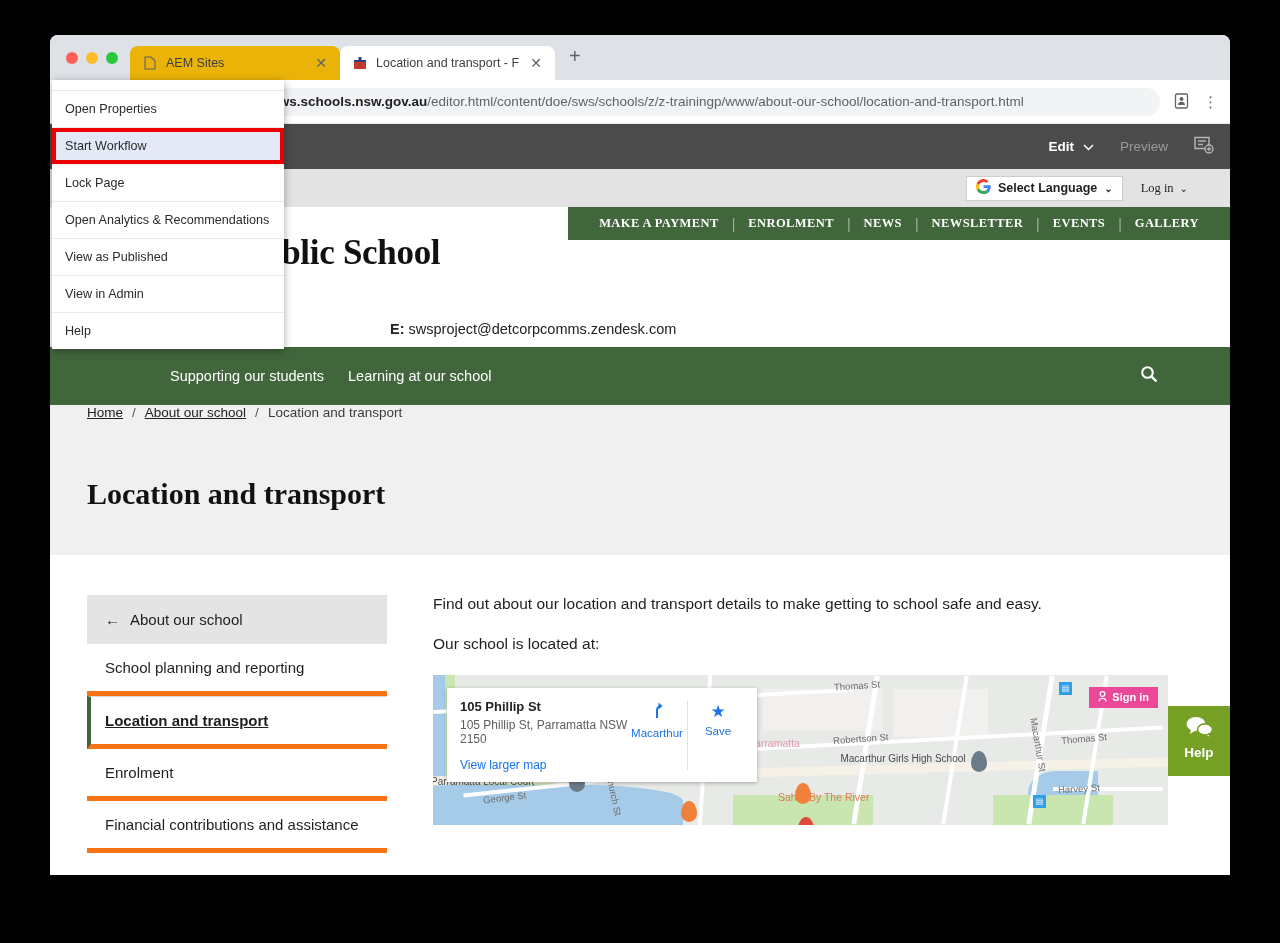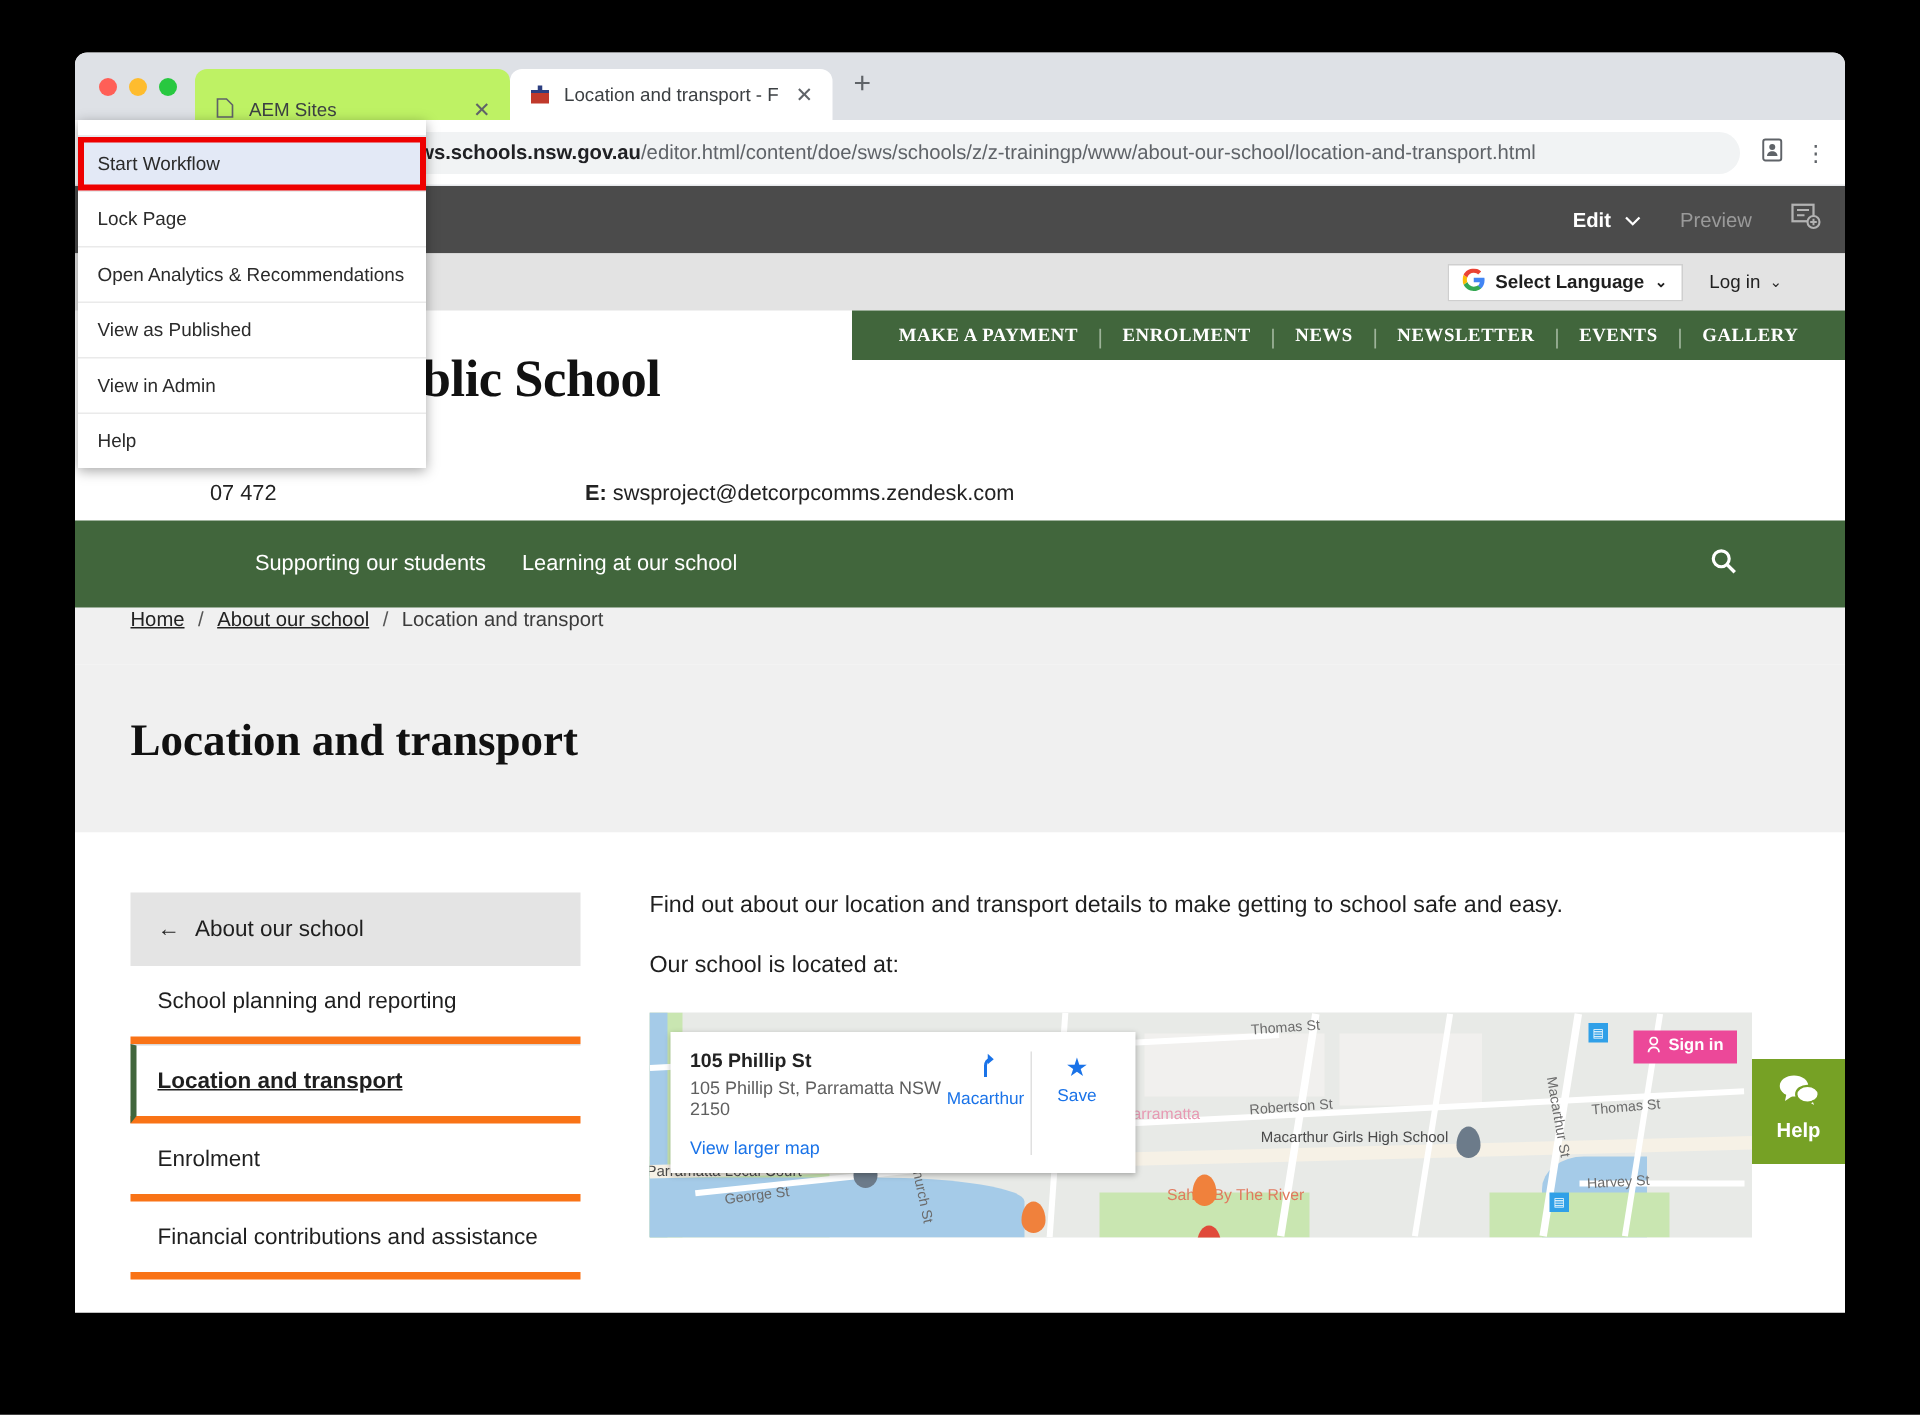--- a/index.html
+++ b/index.html
@@ -29,21 +29,21 @@
   .tl.yellow { background: #febc2e; }
   .tl.green { background: #28c840; }
 
   .tab {
     height: 34px; display: flex; align-items: center;
     padding: 0 10px 0 12px; gap: 8px;
     min-width: 210px; max-width: 215px;
     font-size: 12.5px; color: #3c4043;
     border-radius: 8px 8px 0 0; position: relative;
   }
-  .tab.inactive { background: #bef264; align-items: flex-end; }
+  .tab.inactive { background: #eab308; }
   .tab.active { background: #fff; }
   .tab-title { flex: 1; white-space: nowrap; overflow: hidden; text-overflow: clip; }
   .tab-close { font-size: 14px; color: #5f6368; padding: 0 3px; line-height: 1; }
   .tab-favicon { width: 16px; height: 16px; flex-shrink: 0; display:flex; align-items:center; justify-content:center; }
   .new-tab { font-size: 20px; color: #5f6368; padding: 0 12px 4px 14px; line-height: 1; align-self: center; }
 
   
   #browser-toolbar {
     height: 44px; background: #fff; display: flex; align-items: center;
     padding: 0 12px; gap: 14px; border-bottom: 1px solid #e8eaed;
@@ -105,21 +105,21 @@
   #utility-bar {
     height: 38px; background: #e3e3e3; display: flex;
     align-items: center; justify-content: flex-end; gap: 18px; padding-right: 42px;
   }
   #lang-select {
     background: #fff; border: 1px solid #cfcfcf; height: 25px;
     display: flex; align-items: center; gap: 7px; padding: 0 9px;
     font-size: 12.5px; font-weight: 700; color: #1f1f1f;
   }
   .g-logo { font-weight: 700; font-size: 14px; }
-  #login-btn { font-size: 12.5px; color: #1f1f1f; display:flex; align-items:center; gap:6px; }
+  #login-btn { font-size: 12.5px; color: #1f1f1f; display:flex; align-items:center; gap:6px;font-family:Liberation Serif, serif; }
   .caret { font-size: 10px; }
 
   #quicklinks {
     position: absolute; right: 0; top: 38px; height: 33px;
     background: #41663c; display: flex; align-items: center;
     padding: 0 18px; gap: 0;
   }
   .ql-item {
     color: #fff; font-size: 12.5px; letter-spacing: .4px;
     font-family: "Liberation Serif", serif; font-weight: 700;
@@ -518,20 +518,21 @@
           <path d="M7 14l-1 5 5.5-3.6z" fill="#fff"></path>
           <ellipse cx="21" cy="14.5" rx="7.5" ry="5.6" fill="#fff" stroke="#76a125" stroke-width="1.6"></ellipse>
           <path d="M25 19l1.5 4-4.5-2.6z" fill="#fff" stroke="#76a125" stroke-width="1.2"></path>
         </svg>
       </span>
       <div id="help-label">Help</div>
     </div>
   </div>
 
   <div id="page-info-menu">
+    <div class="pi-item">Open Properties</div>
     <div class="pi-item highlighted">Start Workflow</div>
     <div class="pi-item">Lock Page</div>
     <div class="pi-item">Open Analytics &amp; Recommendations</div>
     <div class="pi-item">View as Published</div>
     <div class="pi-item">View in Admin</div>
     <div class="pi-item">Help</div>
   </div>
 
 </div>
 

